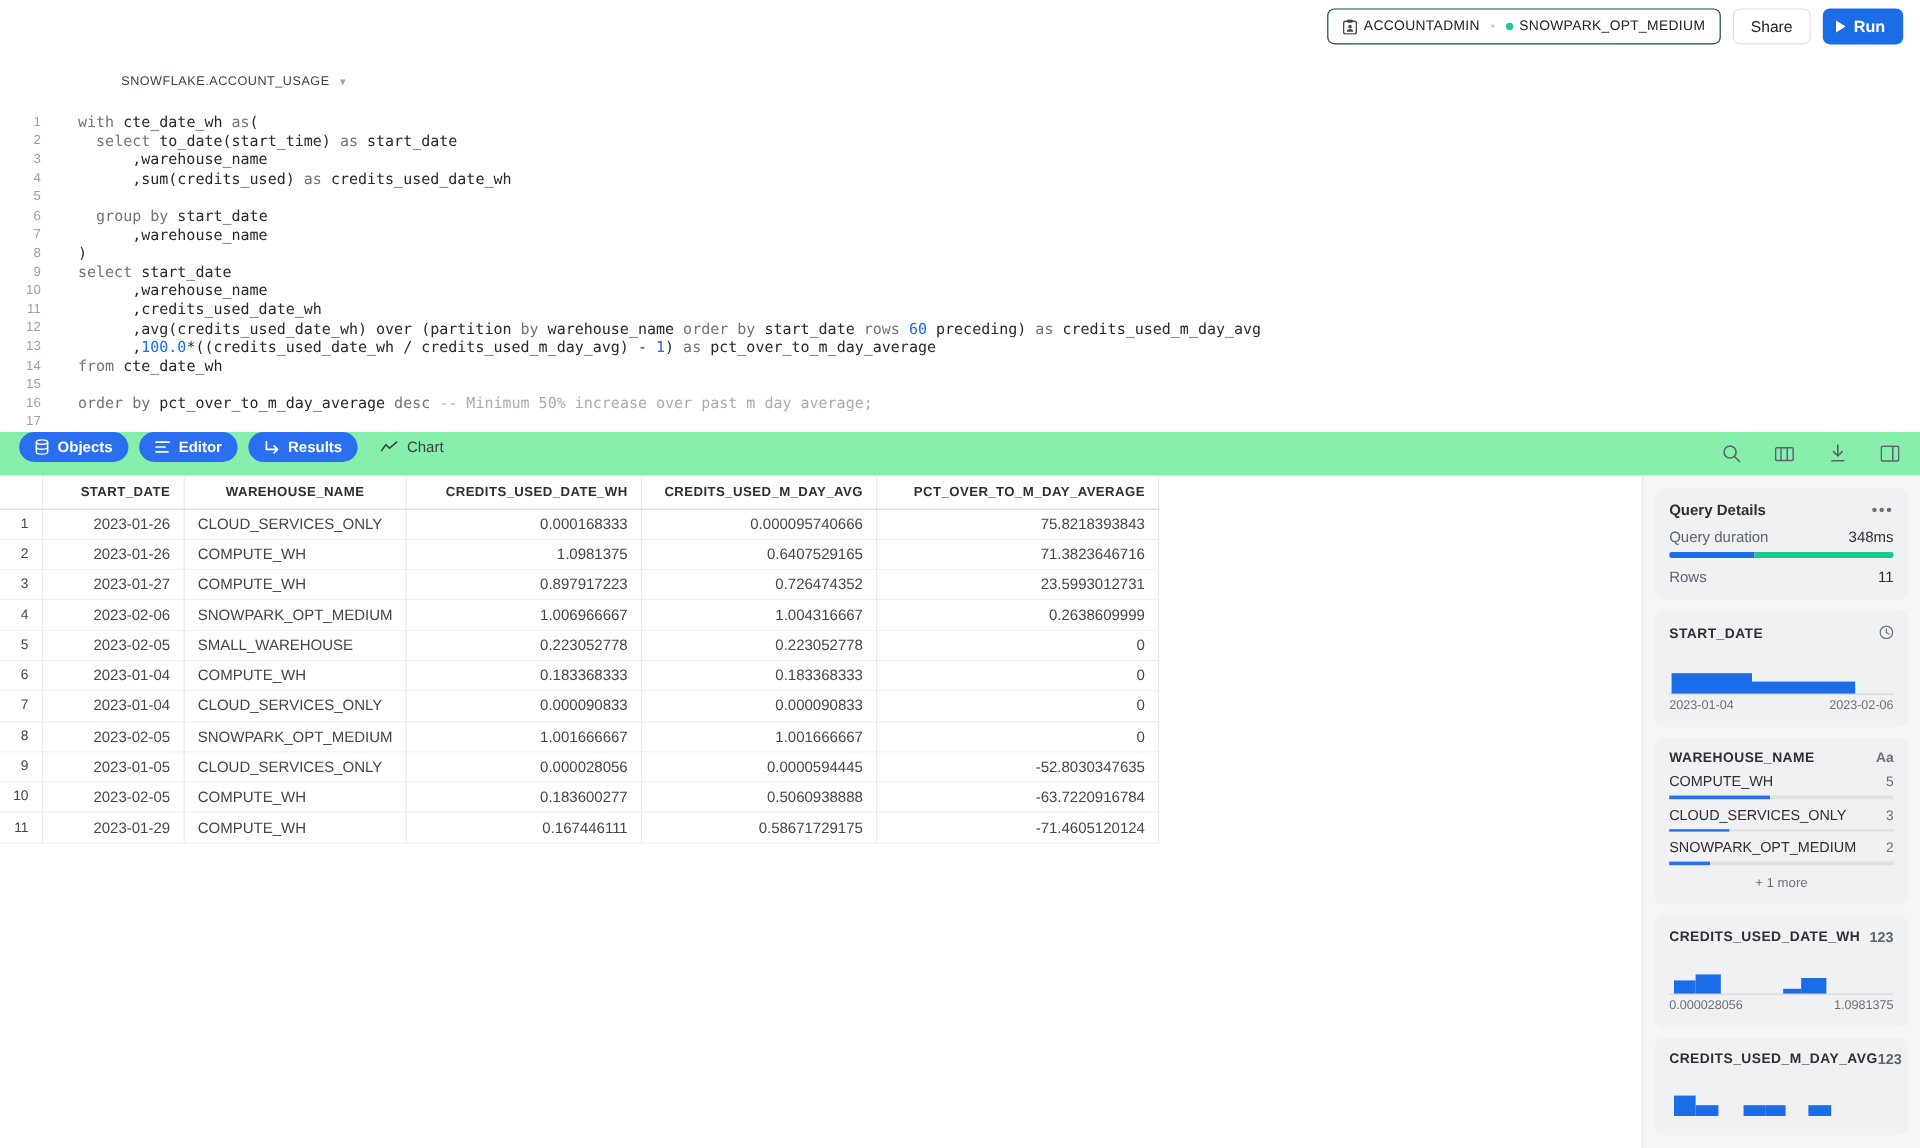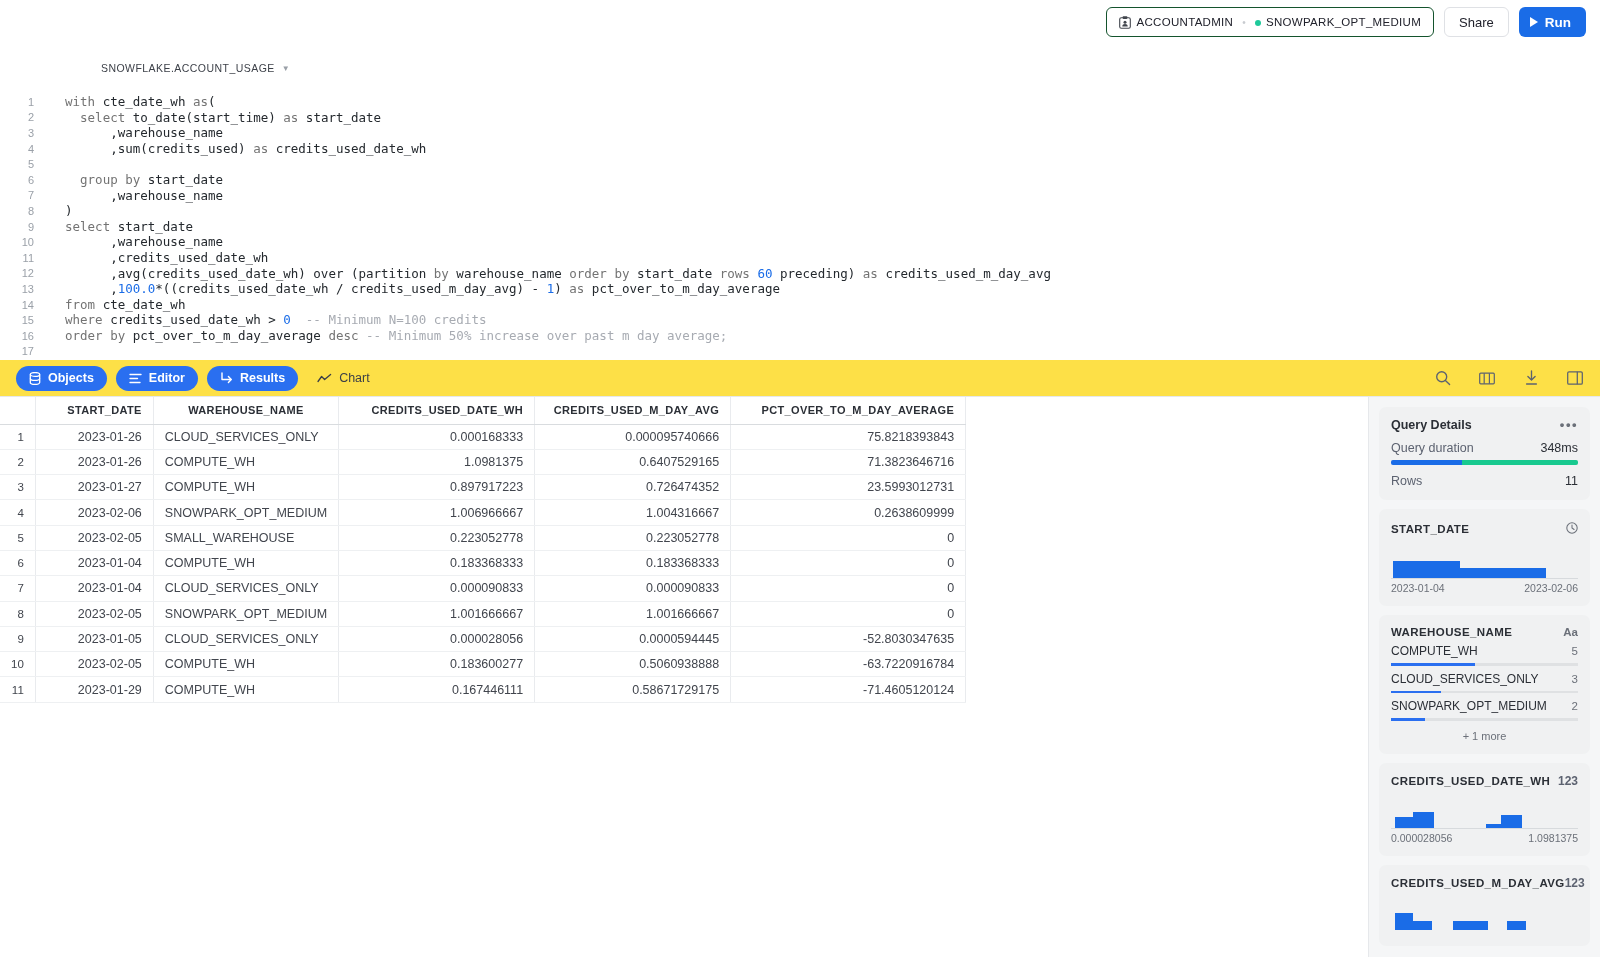--- a/index.html
+++ b/index.html
@@ -64,22 +64,22 @@
   }
   .gutter-bar { width: 3px; flex: 0 0 3px; background: #3d7ff5; margin-right: 18px; }
   .gutter-bar.off { background: transparent; }
   .code-text { white-space: pre; color: #24292e; line-height: 15.6px; }
   .kw { color: #737373; }
   .num { color: #1a6ce7; }
   .cmt { color: #a7abb2; }
 
   
   .res-toolbar {
-    flex: 0 0 36px; display: flex; align-items: center;
-    padding: 0 16px; gap: 9px; background: #fde047; position: relative;
+    flex: 0 0 36px; display: flex; 
+    padding: 0 16px; gap: 9px; background: #86efac; position: relative;
   }
   .pill {
     display: inline-flex; align-items: center; gap: 7px;
     height: 25px; padding: 0 13px; border-radius: 13px;
     background: #2a6ff0; color: #fff; font-size: 12.5px; font-weight: 600; cursor: pointer; border: none;
   }
   .tab-ghost {
     display: inline-flex; align-items: center; gap: 7px;
     height: 25px; padding: 0 10px; border-radius: 13px;
     background: transparent; color: #3b3f47; font-size: 12.5px; cursor: pointer; border: none;
@@ -238,21 +238,20 @@
           <span class="code-text"><span>      ,</span><span class="num">100.0</span><span>*((credits_used_date_wh / credits_used_m_day_avg) - </span><span class="num">1</span><span>) </span><span class="kw">as</span><span> pct_over_to_m_day_average</span></span>
         </div>
         <div class="code-line">
           <span class="ln">14</span>
           <span class="gutter-bar"></span>
           <span class="code-text"><span class="kw">from</span><span> cte_date_wh</span></span>
         </div>
         <div class="code-line">
           <span class="ln">15</span>
           <span class="gutter-bar"></span>
-          <span class="code-text"><span class="kw">where</span><span> credits_used_date_wh &gt; </span><span class="num">0</span><span class="cmt">  -- Minimum N=100 credits</span></span>
         </div>
         <div class="code-line">
           <span class="ln">16</span>
           <span class="gutter-bar"></span>
           <span class="code-text"><span class="kw">order by</span><span> pct_over_to_m_day_average </span><span class="kw">desc</span><span class="cmt"> -- Minimum 50% increase over past m day average;</span></span>
         </div>
         <div class="code-line">
           <span class="ln">17</span>
           <span class="gutter-bar off"></span>
           <span class="code-text"><span></span></span>

